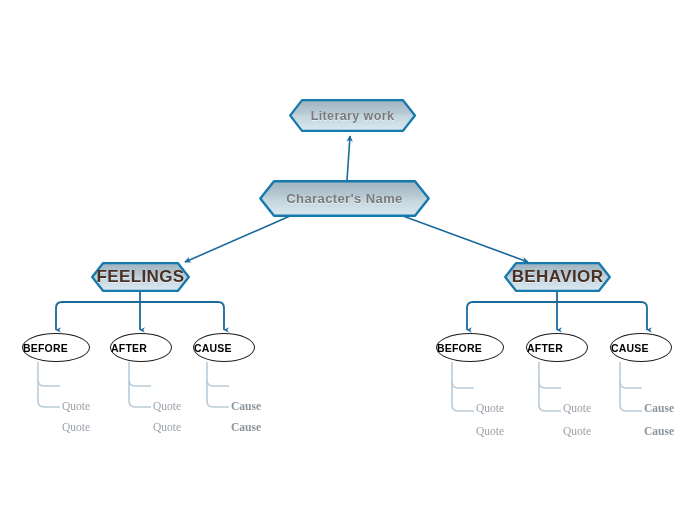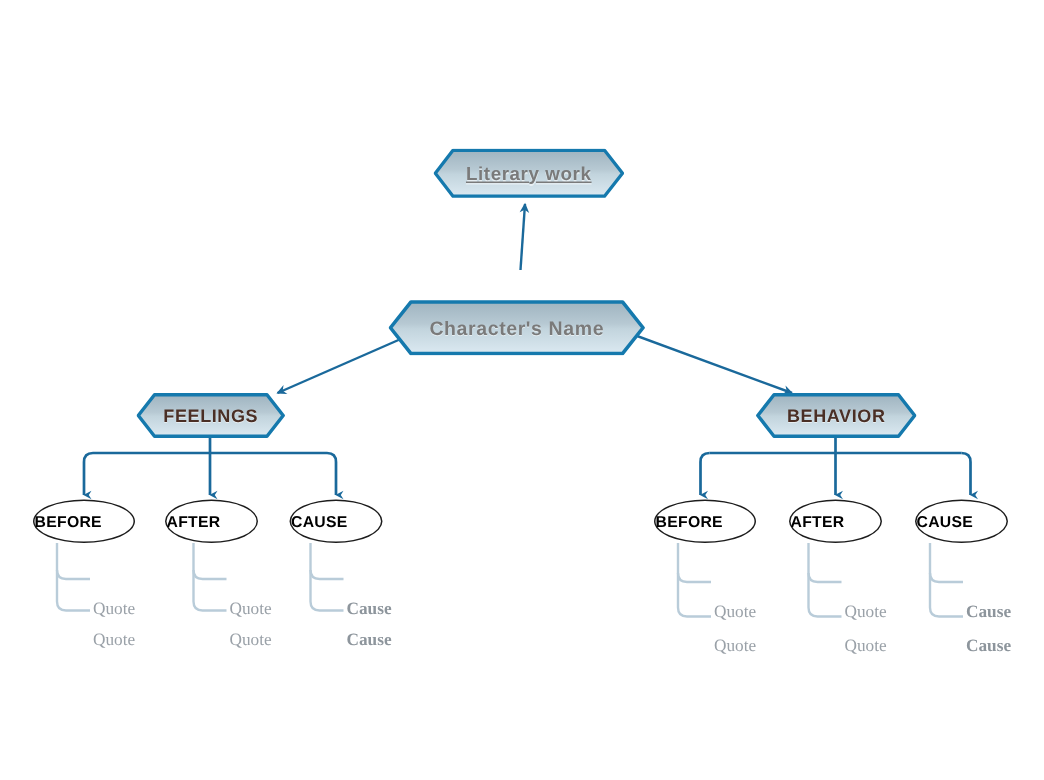--- a/index.html
+++ b/index.html
@@ -155,42 +155,42 @@
       <path d="M539,362 L539,405 Q539,411 545,411 L561,411" stroke="#b9ccd9" stroke-width="1.6" fill="none"></path>
       <path d="M539,382 Q539,388 545,388 L561,388" stroke="#b9ccd9" stroke-width="1.6" fill="none"></path>
     </g>
 
     <g>
       <path d="M620,362 L620,405 Q620,411 626,411 L642,411" stroke="#b9ccd9" stroke-width="1.6" fill="none"></path>
       <path d="M620,382 Q620,388 626,388 L642,388" stroke="#b9ccd9" stroke-width="1.6" fill="none"></path>
     </g>
   </svg>
 
-  <div class="hexnode" style="left:289px; top:99px; width:127px; height:33px; font-size:12.5px;text-decoration:underline;">
+  <div class="hexnode" style="left:289px; top:99px; width:127px; height:33px; font-size:12.5px;">
     <svg class="hexsvg" viewBox="0 0 127 33" preserveAspectRatio="none">
       <path d="M13,1.2 L114,1.2 L126,16.5 L114,31.8 L13,31.8 L1.2,16.5 Z" fill="url(#nodeGrad)" stroke="#1579ad" stroke-width="2.2" stroke-linejoin="round"></path>
     </svg>
     <span class="hexlabel">Literary work</span>
   </div>
 
-  <div class="hexnode" style="left:259px; top:180px; width:171px; height:37px; font-size:13px;margin-top:20px;">
+  <div class="hexnode" style="left:259px; top:180px; width:171px; height:37px; font-size:13px;">
     <svg class="hexsvg" viewBox="0 0 171 37" preserveAspectRatio="none">
       <path d="M15,1.3 L156,1.3 L169.7,18.5 L156,35.7 L15,35.7 L1.3,18.5 Z" fill="url(#nodeGrad)" stroke="#1579ad" stroke-width="2.4" stroke-linejoin="round"></path>
     </svg>
     <span class="hexlabel">Character's Name</span>
   </div>
 
-  <div class="hexnode accent" style="left:91px; top:262px; width:99px; height:30px; font-size:12px;">
+  <div class="hexnode accent" style="left:91px; top:262px; width:99px; height:30px; font-size:17px;">
     <svg class="hexsvg" viewBox="0 0 99 30" preserveAspectRatio="none">
       <path d="M12,1.2 L87,1.2 L97.8,15 L87,28.8 L12,28.8 L1.2,15 Z" fill="url(#nodeGrad)" stroke="#1579ad" stroke-width="2.3" stroke-linejoin="round"></path>
     </svg>
     <span class="hexlabel">FEELINGS</span>
   </div>
 
-  <div class="hexnode accent" style="left:504px; top:262px; width:107px; height:30px; font-size:12px;">
+  <div class="hexnode accent" style="left:504px; top:262px; width:107px; height:30px; font-size:17px;">
     <svg class="hexsvg" viewBox="0 0 107 30" preserveAspectRatio="none">
       <path d="M12,1.2 L95,1.2 L105.8,15 L95,28.8 L12,28.8 L1.2,15 Z" fill="url(#nodeGrad)" stroke="#1579ad" stroke-width="2.3" stroke-linejoin="round"></path>
     </svg>
     <span class="hexlabel">BEHAVIOR</span>
   </div>
 
   <div class="ovalnode" style="left:22px; top:333px; width:68px; height:29px;">
     <span>BEFORE</span>
   </div>
   <div class="ovalnode" style="left:110px; top:333px; width:62px; height:29px;">

